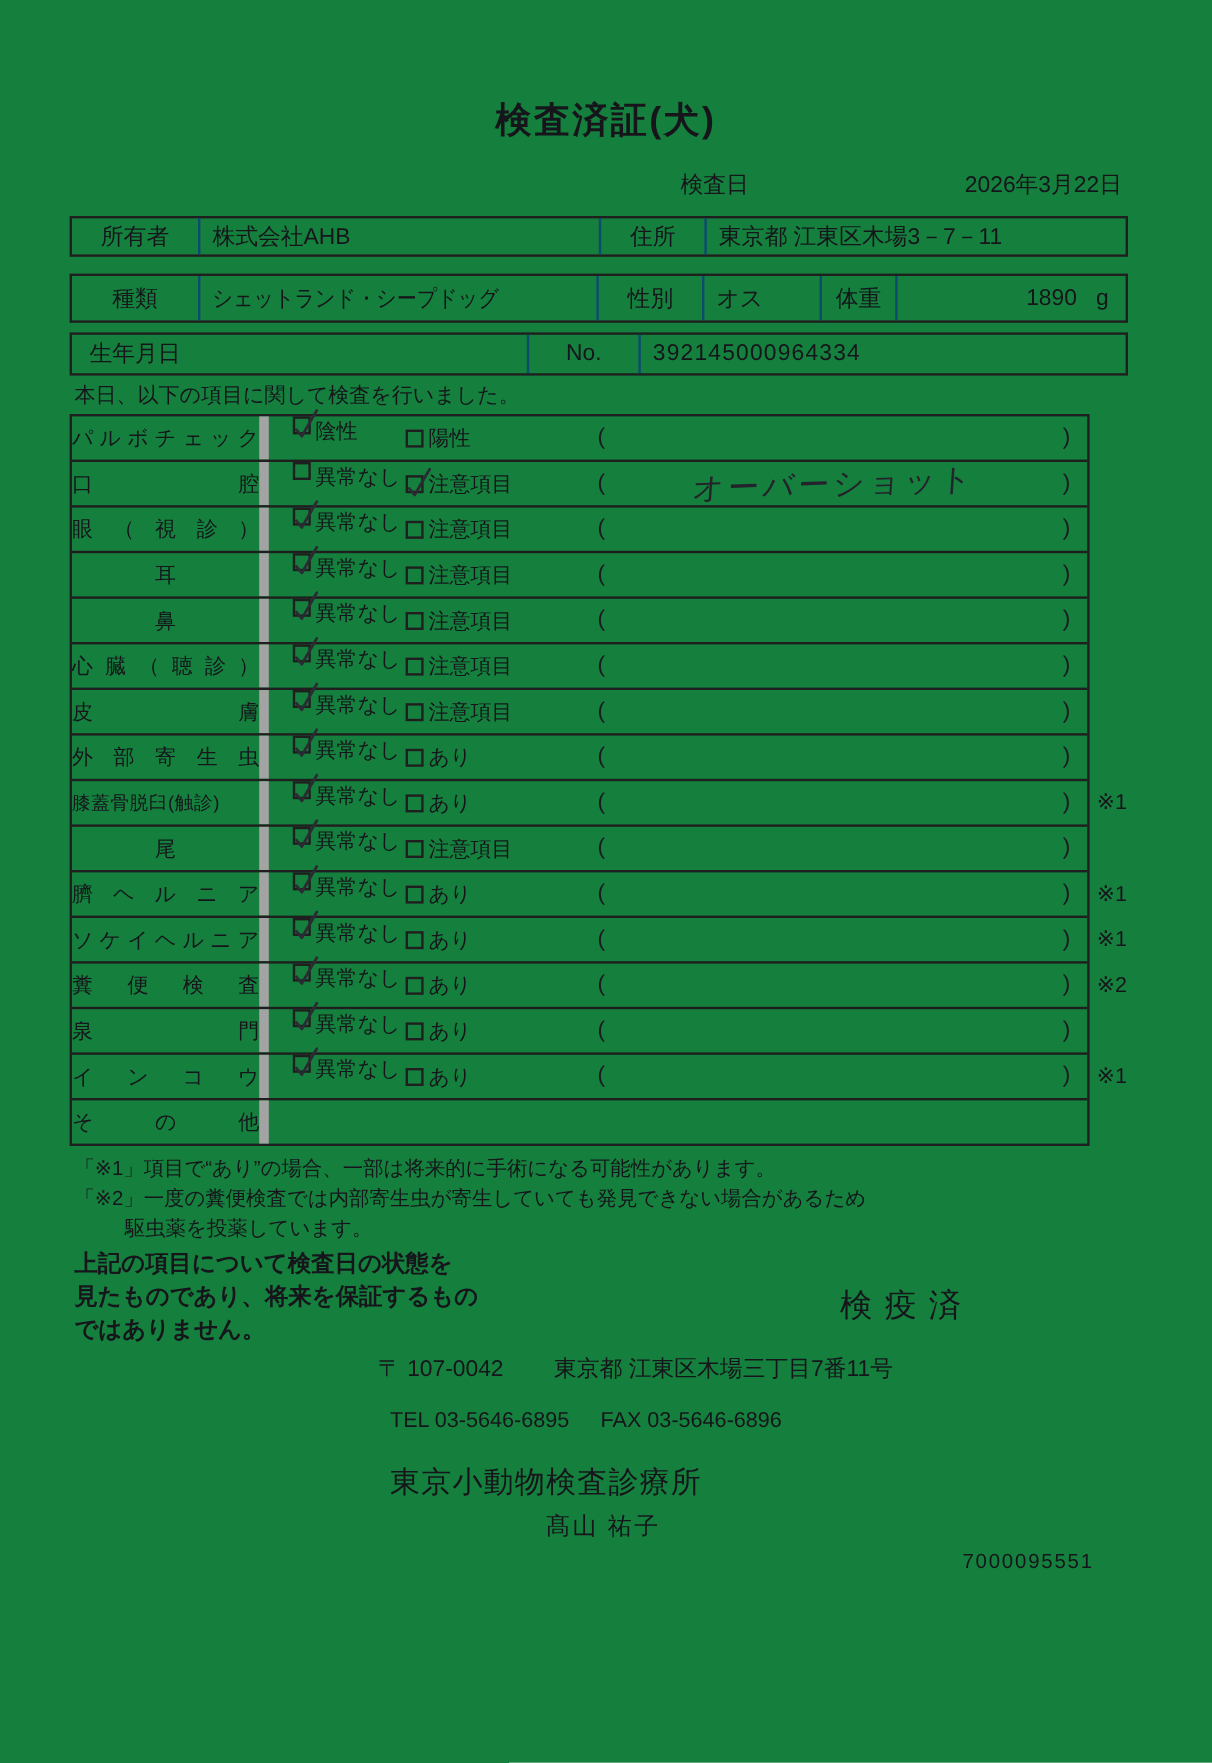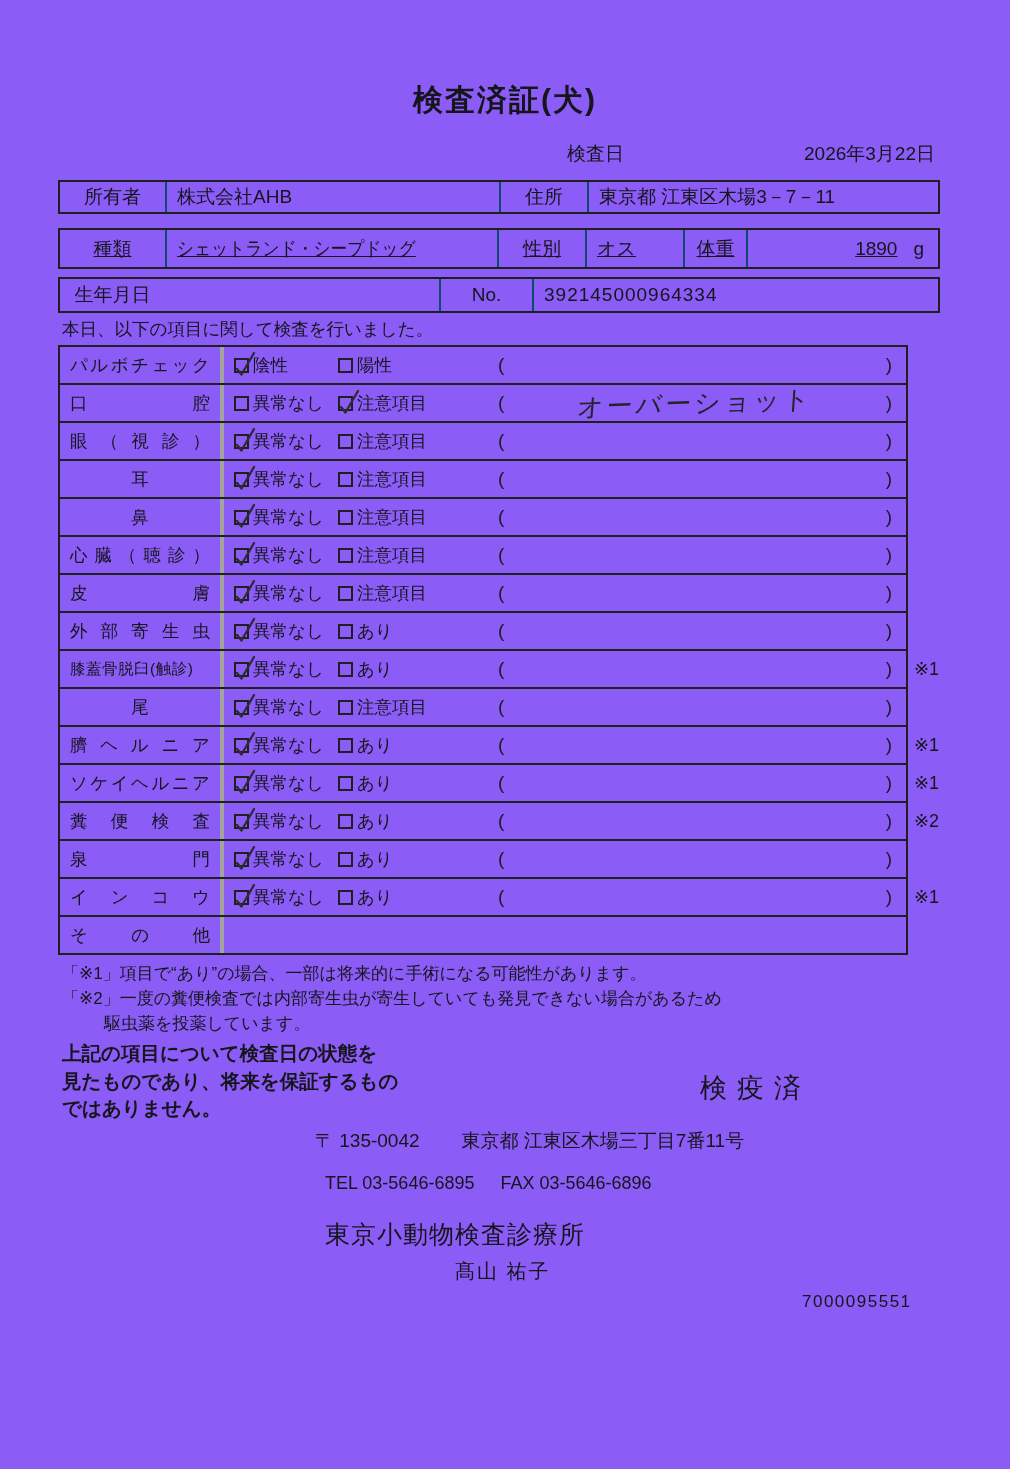--- a/index.html
+++ b/index.html
@@ -1,63 +1,63 @@
 <!DOCTYPE html>
 <html><head>
 <meta charset="utf-8">
 <style>
   * { margin:0; padding:0; box-sizing:border-box; }
   html,body { background:#e8e8e8; }
   body { font-family:"Liberation Sans","DejaVu Sans",sans-serif; }
   .page {
     position:relative; width:1010px; height:1469px; margin:0 auto;
-    background:#8b5cf6; color:#15151b; overflow:hidden;
+    background:#15803d; color:#15151b; overflow:hidden;
   }
   .abs { position:absolute; }
 
   
   .title { top:80px; left:0; width:100%; text-align:center;
            font-size:30px; font-weight:700; letter-spacing:2px; }
   .exam-date-row { top:141px; left:567px; width:368px; display:flex;
                    justify-content:space-between; font-size:19px; }
 
   
   .itable { display:flex; border:2px solid #1f1f1f; align-items:stretch; }
   .itable .cell { display:flex; align-items:center; font-size:19px;
                   border-left:2px solid #0c4a6e; overflow:hidden; }
   .itable .cell:first-child { border-left:none; }
   .itable .lblc { justify-content:center; }
   .itable .valc { padding-left:10px; }
   .owner-t { top:180px; left:58px; width:882px; height:34px; }
-  .breed-t { top:228px; left:58px; width:882px; height:41px;text-decoration:underline; }
+  .breed-t { top:228px; left:58px; width:882px; height:41px; }
   .dob-t   { top:277px; left:58px; width:882px; height:36px; }
   .w105{width:105px;} .w334{width:334px;} .w88{width:88px;}
   .w332{width:332px;} .w97{width:98px;} .w63{width:63px;}
   .w327{width:274px;margin-top:32px;} .w93{width:93px;}
   .flexc { flex:1; }
   .condensed { transform:scaleX(0.88); transform-origin:left center; white-space:nowrap; }
   .weightc { justify-content:flex-end; padding-right:14px; gap:16px; }
   .no-lbl { font-size:17px; }
   .digits { font-size:21px; letter-spacing:1px; }
 
   .intro { top:317px; left:62px; font-size:17.5px; }
 
   
   .chk-table { top:345px; left:58px; width:850px; height:610px;
                border:2px solid #1f1f1f; display:flex; flex-direction:column; }
   .chk-row { flex:1; display:flex; align-items:stretch; border-top:2px solid #1f1f1f;
              position:relative; }
   .chk-row:first-child { border-top:none; }
-  .c-label { width:164px; border-right:4px solid #a3a3a3; display:flex;
-             align-items:center; padding:0 10px; }
+  .c-label { width:164px; border-right:8px solid #a3a3a3; display:flex;
+             align-items:center; padding:0 0; }
   .lbl { width:100%; font-size:17.5px; }
   .lbl-dist { text-align:justify; text-align-last:justify; }
   .lbl-center { text-align:center; }
   .lbl-plain { text-align:left; font-size:15.5px; letter-spacing:0.5px; }
-  .c-opt1 { width:112px; display:flex; align-items:center; padding-left:10px; }
+  .c-opt1 { width:112px; display:flex; align-items:flex-start; padding-left:20px; }
   .c-opt2 { width:162px; display:flex; align-items:center; padding-left:2px; }
   .optlbl { font-size:17.5px; white-space:nowrap; }
   .c-paren { flex:1; display:flex; align-items:center;
              justify-content:space-between; padding-right:14px; font-size:19px; }
   .paren { color:#1b1b22; }
   .box { width:15px; height:15px; border:2px solid #1f1f1f; position:relative;
          margin-right:4px; flex:none; }
   .box svg { display:none; position:absolute; left:-2px; top:-2px; overflow:visible; }
   .box.checked svg { display:block; }
   .hand { font-size:26px; letter-spacing:3px; color:#23232b;
@@ -482,21 +482,21 @@
 
   <div class="abs disclaimer">
     <div>上記の項目について検査日の状態を</div>
     <div>見たものであり、将来を保証するもの</div>
     <div>ではありません。</div>
   </div>
 
   <div class="abs stamp">検疫済</div>
 
   <div class="abs postal-line">
-    <span>〒 135-0042</span>
+    <span>〒 107-0042</span>
     <span>東京都 江東区木場三丁目7番11号</span>
   </div>
 
   <div class="abs tel-line">
     <span>TEL 03-5646-6895</span>
     <span>FAX 03-5646-6896</span>
   </div>
 
   <div class="abs clinic-name">東京小動物検査診療所</div>
   <div class="abs vet-name">髙山 祐子</div>

